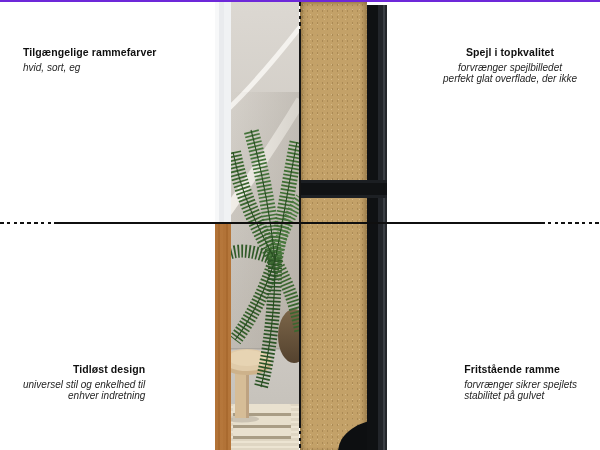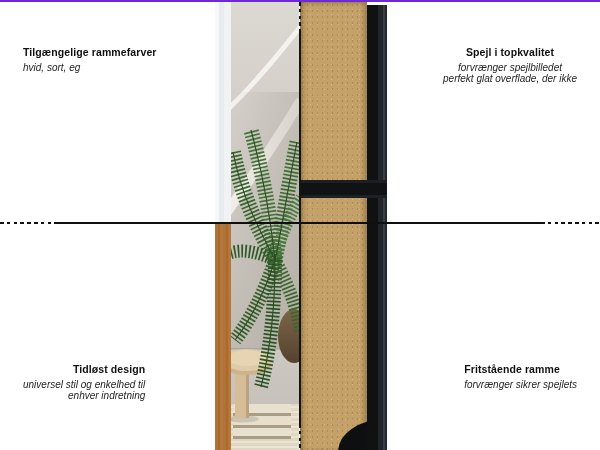--- a/index.html
+++ b/index.html
@@ -180,16 +180,17 @@
     <div class="ann-sub">
       <span>universel stil og enkelhed til</span>
       <span>enhver indretning</span>
     </div>
   </div>
 
   <div class="ann br">
     <div class="ann-title">Fritstående ramme</div>
     <div class="ann-sub">
       <span>forvrænger sikrer spejlets</span>
+      <span>stabilitet på gulvet</span>
     </div>
   </div>
 
 </div>
 
 </body></html>

